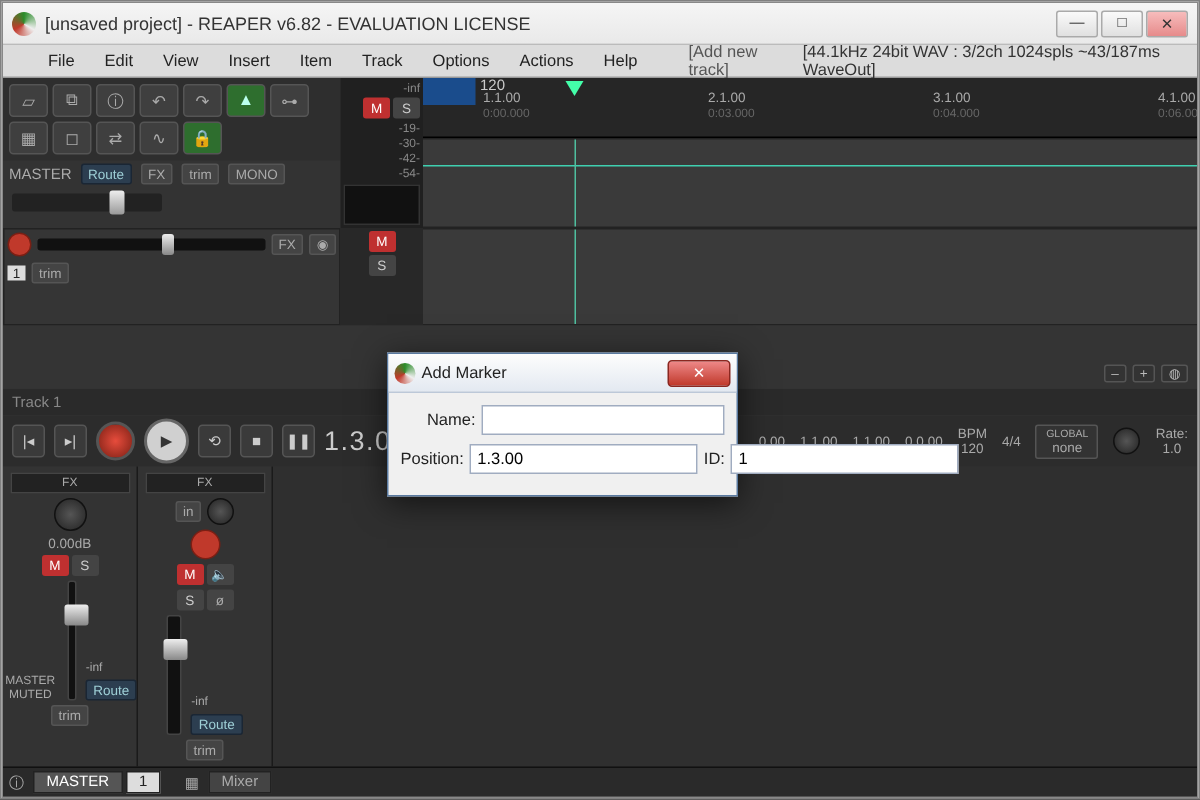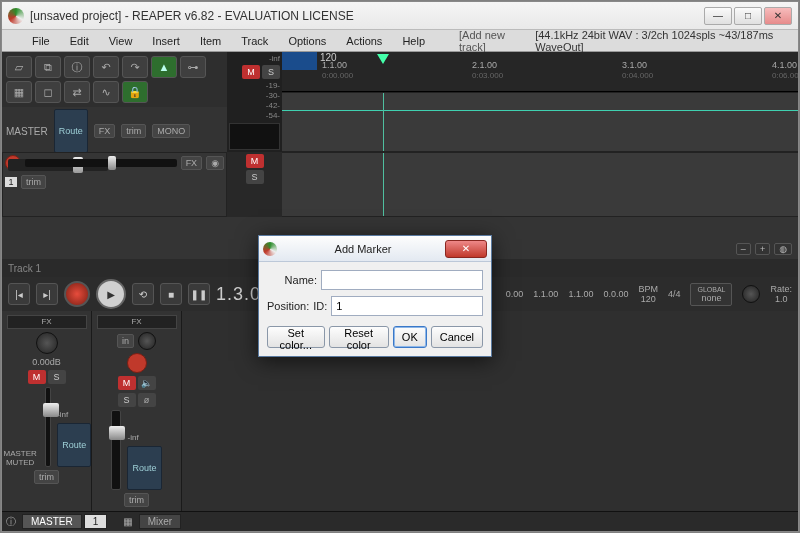--- a/index.html
+++ b/index.html
@@ -20,21 +20,21 @@
 .menubar .status { padding-right: 10px; color: #333; font-size: 11px; }
 
 .main { flex: 1; display: flex; flex-direction: column; background: #3a3a3a; color: #bbb; position: relative; }
 
 .toprow { height: 100px; background: #333; display: flex; }
 .toolbox { width: 225px; background: #2e2e2e; padding: 4px; display: flex; flex-wrap: wrap; gap: 3px; align-content: flex-start; }
 .tbtn { width: 26px; height: 22px; background: #3f3f3f; border: 1px solid #555; border-radius: 3px; display: flex; align-items:center; justify-content:center; font-size:11px; color:#aaa; }
 .tbtn.green { background:#2e6e2e; color:#bfe; }
 .master-row { width: 225px; display: flex; align-items: center; gap: 6px; font-size: 10px; color: #aaa; padding:2px 4px; }
 .master-row .lbl { font-size:10px; }
-.route-btn{background:#2c3e50;border:1px solid #1a2634;padding:16px 4px;font-size:9px;color:#9ecfd6;border-radius:2px;}
+.route-btn{background:#2c3e50;border:1px solid #1a2634;padding:1px 4px;font-size:9px;color:#9ecfd6;border-radius:2px;}
 .smallbtn{background:#444;border:1px solid #555;padding:1px 4px;font-size:9px;color:#aaa;border-radius:2px;}
 .fader-h{width:100px;height:12px;background:#222;border-radius:2px;position:relative;margin:4px 0;}
 .fader-h .knob{position:absolute;left:65%;top:-2px;width:10px;height:16px;background:linear-gradient(#eee,#999);border-radius:2px;}
 
 .spectrum{width:55px;background:#202020;display:flex;flex-direction:column;align-items:flex-end;font-size:8px;color:#888;padding:2px;}
 .spectrum .scale{line-height:10px;text-align:right;width:100%;}
 .spectrum .bars{flex:1;width:100%;background:#111;position:relative;border:1px solid #333;margin-top:2px;}
 
 .timeline-col{flex:1;display:flex;flex-direction:column;}
 .ruler{height:40px;background:#262626;position:relative;border-bottom:1px solid #000;overflow:hidden;}
@@ -77,21 +77,21 @@
 .vfader{width:10px;height:80px;background:#111;border:1px solid #444;position:relative;border-radius:2px;}
 .vfader .k{position:absolute;left:-3px;width:16px;height:14px;background:linear-gradient(#eee,#888);border-radius:2px;}
 .mixer-rest{flex:1;background:#2f2f2f;}
 
 .bottombar{height:20px;background:#2a2a2a;border-top:1px solid #111;display:flex;align-items:center;font-size:10px;color:#aaa;}
 .bottombar .tab{background:#444;padding:1px 8px;border:1px solid #222;margin-left:2px;}
 .bottombar .tab.active{background:#555;color:#fff;}
 
 
 .dialog{position:absolute;left:258px;top:235px;width:234px;background:#f0f0f0;border:1px solid #5a7aa0;box-shadow:0 4px 20px rgba(0,0,0,.6);font-size:11px;color:#222;}
-.dlg-title{height:26px;background:linear-gradient(#fdfdfd,#e3e9f1);display:flex;align-items:center;padding:4px 4px;border-bottom:1px solid #bcc8d8;text-align:center;}
+.dlg-title{height:26px;background:linear-gradient(#fdfdfd,#e3e9f1);display:flex;align-items:center;padding:4px 4px;border-bottom:1px solid #bcc8d8;}
 .dlg-title .icon{width:14px;height:14px;border-radius:50%;background:conic-gradient(#2a8c2a,#eee,#c0392b,#2a8c2a);margin-right:4px;}
 .dlg-title .t{flex:1;font-size:11px;color:#222;}
 .dlg-close{width:42px;height:18px;background:linear-gradient(#e88,#c0392b);border-radius:3px;color:#fff;font-size:10px;display:flex;align-items:center;justify-content:center;border:1px solid #8a2720;}
 .dlg-body{padding:8px;}
 .dlg-row{display:flex;align-items:center;margin-bottom:6px;gap:4px;}
 .dlg-row label{width:50px;text-align:right;font-size:11px;}
 .dlg-row input{flex:1;height:20px;border:1px solid #a0acc0;padding:0 4px;font-size:11px;background:#fff;}
 .dlg-row input.short{flex:0 0 56px;}
 .dlg-row .idlbl{width:20px;text-align:right;}
 .dlg-btns{display:flex;gap:4px;justify-content:center;padding-top:4px;}
@@ -328,23 +328,18 @@
     <div class="t">Add Marker</div>
     <div class="dlg-close">✕</div>
   </div>
   <div class="dlg-body">
     <div class="dlg-row">
       <label>Name:</label>
       <input type="text" value="" style="">
     </div>
     <div class="dlg-row">
       <label>Position:</label>
+      <input type="text" class="short" style="flex: 0 0 70px;" value="1.3.00">
       <label class="idlbl">ID:</label>
       <input type="text" class="short" style="flex: 0 0 34px;" value="1">
     </div>
-    <div class="dlg-btns">
-      <button class="dlg-btn">Set color...</button>
-      <button class="dlg-btn">Reset color</button>
-      <button class="dlg-btn default">OK</button>
-      <button class="dlg-btn">Cancel</button>
-    </div>
   </div>
 </div>
 
 </body></html>

